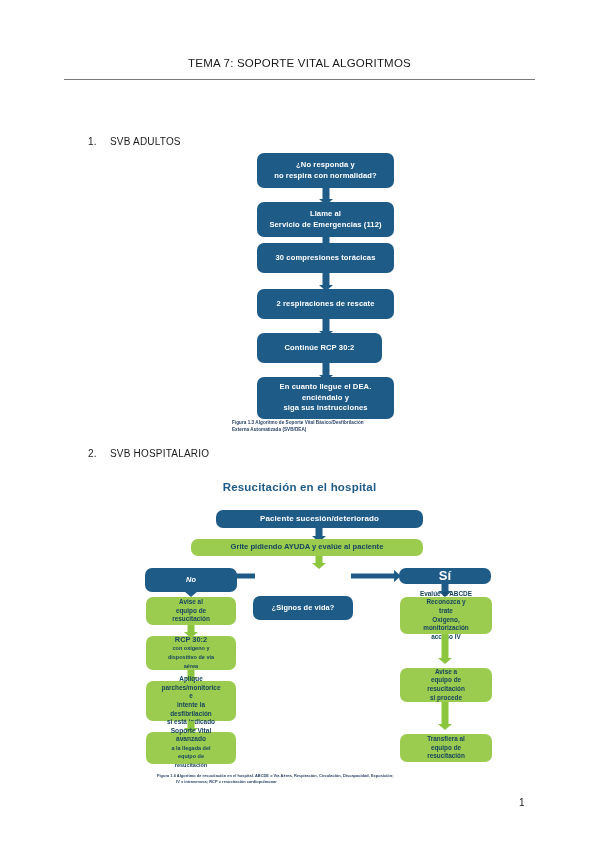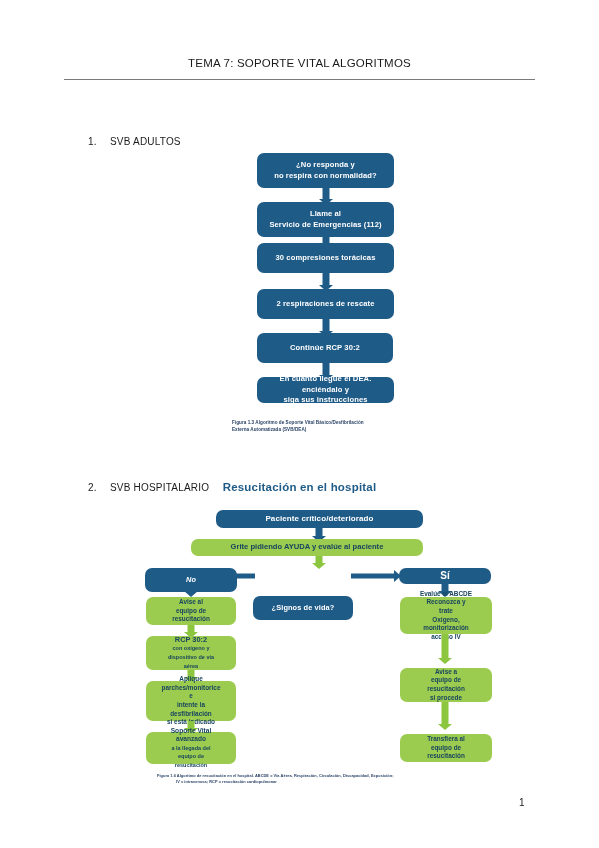--- a/index.html
+++ b/index.html
@@ -136,41 +136,41 @@
       <div class="stem" style="height:12px;"></div>
         <div class="head" style="top:12px;"></div>
     </div>
 
     <div class="fnode" style="left:257px; top:289px; width:137px; height:30px;">2 respiraciones de rescate</div>
     <div class="arr-d" style="left:318px; top:319px; width:16px; height:18px;">
       <div class="stem" style="height:12px;"></div>
         <div class="head" style="top:12px;"></div>
     </div>
 
-    <div class="fnode" style="left:257px; top:333px; width:136px; height:30px;">Continúe RCP 30:2</div>
+    <div class="fnode" style="left:257px; top:333px; width:125px; height:30px;">Continúe RCP 30:2</div>
     <div class="arr-d" style="left:318px; top:363px; width:16px; height:18px;">
       <div class="stem" style="height:12px;"></div>
         <div class="head" style="top:12px;"></div>
     </div>
 
-    <div class="fnode" style="left:257px; top:377px; width:137px; height:26px;">En cuanto llegue el DEA.<br>enciéndalo y<br>siga sus instrucciones</div>
+    <div class="fnode" style="left:257px; top:377px; width:137px; height:42px;">En cuanto llegue el DEA.<br>enciéndalo y<br>siga sus instrucciones</div>
 
     <div class="caption" style="left:232px; top:420px; width:220px;">Figura 1.3 Algoritmo de Soporte Vital Básico/Desfibrilación</div>
     <div class="caption" style="left:232px; top:427px; width:220px;">Externa Automatizada (SVB/DEA)</div>
   </div>
 
-  <div class="section-h" style="top:482px; left:88px;">
+  <div class="section-h" style="top:448px; left:88px;">
     <span class="section-num">2.</span><span>SVB HOSPITALARIO</span>
   </div>
 
   <div>
 
     <div class="hosp-title">Resucitación en el hospital</div>
 
-    <div class="fnode" style="left:216px; top:510px; width:207px; height:18px; font-size:8px;">Paciente crítico/deteriorado</div>
+    <div class="fnode" style="left:216px; top:510px; width:207px; height:18px; font-size:8px;">Paciente sucesión/deteriorado</div>
     <div class="arr-d" style="left:311px; top:528px; width:16px; height:14px;">
       <div class="stem" style="height:8px;"></div>
         <div class="head" style="top:8px;"></div>
     </div>
 
     <div class="gnode" style="left:191px; top:539px; width:232px; height:17px; font-size:7.6px;">Grite pidiendo AYUDA y evalúe al paciente</div>
     <div class="arr-d green" style="left:311px; top:556px; width:16px; height:13px;">
       <div class="stem" style="height:7px;"></div>
         <div class="head" style="top:7px;"></div>
     </div>
@@ -180,21 +180,21 @@
     <div class="arr-h left" style="left:205px; top:568px; width:50px; height:16px;">
       <div class="head"></div>
         <div class="stem"></div>
     </div>
     <div class="arr-h right" style="left:351px; top:568px; width:50px; height:16px;">
       <div class="stem"></div>
         <div class="head"></div>
     </div>
 
     <div class="fnode" style="left:145px; top:568px; width:92px; height:24px; font-size:7.4px;font-style:italic;">No</div>
-    <div class="fnode" style="left:399px; top:568px; width:92px; height:16px; font-size:10px;">Sí</div>
+    <div class="fnode" style="left:399px; top:568px; width:92px; height:16px; font-size:13px;">Sí</div>
 
     <div class="arr-d" style="left:183px; top:584px; width:16px; height:13px;">
       <div class="stem" style="height:7px;"></div>
         <div class="head" style="top:7px;"></div>
     </div>
     <div class="gnode" style="left:146px; top:597px; width:90px; height:28px;">Avise al<br>equipo de resucitación</div>
     <div class="arr-d green" style="left:183px; top:625px; width:16px; height:13px;">
       <div class="stem" style="height:7px;"></div>
         <div class="head" style="top:7px;"></div>
     </div>

